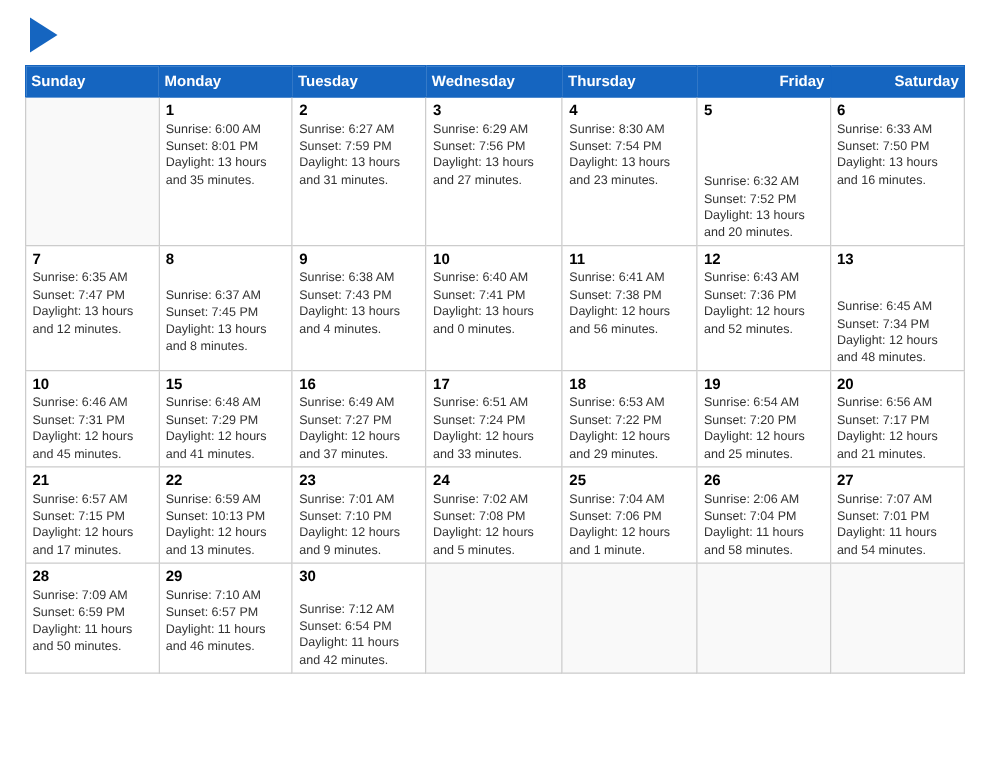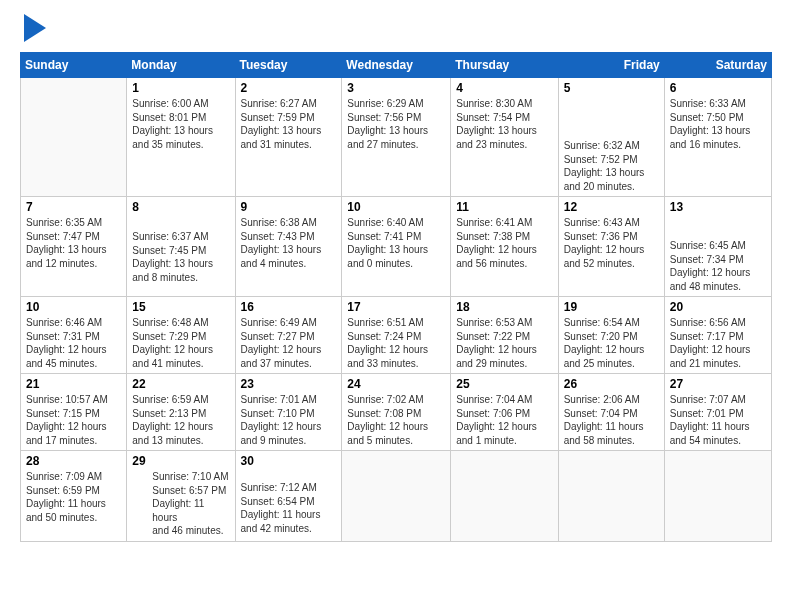--- a/index.html
+++ b/index.html
@@ -264,29 +264,29 @@
             <span class="day-num">20</span>
             <div class="day-info" style="white-space: pre-line;">Sunrise: 6:56 AM
 Sunset: 7:17 PM
 Daylight: 12 hours
 and 21 minutes.</div>
           </td>
         </tr>
         <tr>
           <td>
             <span class="day-num">21</span>
-            <div class="day-info" style="white-space: pre-line;">Sunrise: 10:57 AM
+            <div class="day-info" style="white-space: pre-line;">Sunrise: 6:57 AM
 Sunset: 7:15 PM
 Daylight: 12 hours
 and 17 minutes.</div>
           </td>
           <td>
             <span class="day-num">22</span>
             <div class="day-info" style="white-space: pre-line;">Sunrise: 6:59 AM
-Sunset: 2:13 PM
+Sunset: 10:13 PM
 Daylight: 12 hours
 and 13 minutes.</div>
           </td>
           <td>
             <span class="day-num">23</span>
             <div class="day-info" style="white-space: pre-line;">Sunrise: 7:01 AM
 Sunset: 7:10 PM
 Daylight: 12 hours
 and 9 minutes.</div>
           </td>
@@ -322,21 +322,21 @@
         <tr>
           <td>
             <span class="day-num">28</span>
             <div class="day-info" style="white-space: pre-line;">Sunrise: 7:09 AM
 Sunset: 6:59 PM
 Daylight: 11 hours
 and 50 minutes.</div>
           </td>
           <td>
             <span class="day-num">29</span>
-            <div class="day-info" style="white-space: pre-line; margin-left: 20px;">Sunrise: 7:10 AM
+            <div class="day-info" style="white-space: pre-line;">Sunrise: 7:10 AM
 Sunset: 6:57 PM
 Daylight: 11 hours
 and 46 minutes.</div>
           </td>
           <td>
             <span class="day-num">30</span>
             <div class="day-info" style="white-space: pre-line; margin-top: 13px;">Sunrise: 7:12 AM
 Sunset: 6:54 PM
 Daylight: 11 hours
 and 42 minutes.</div>

